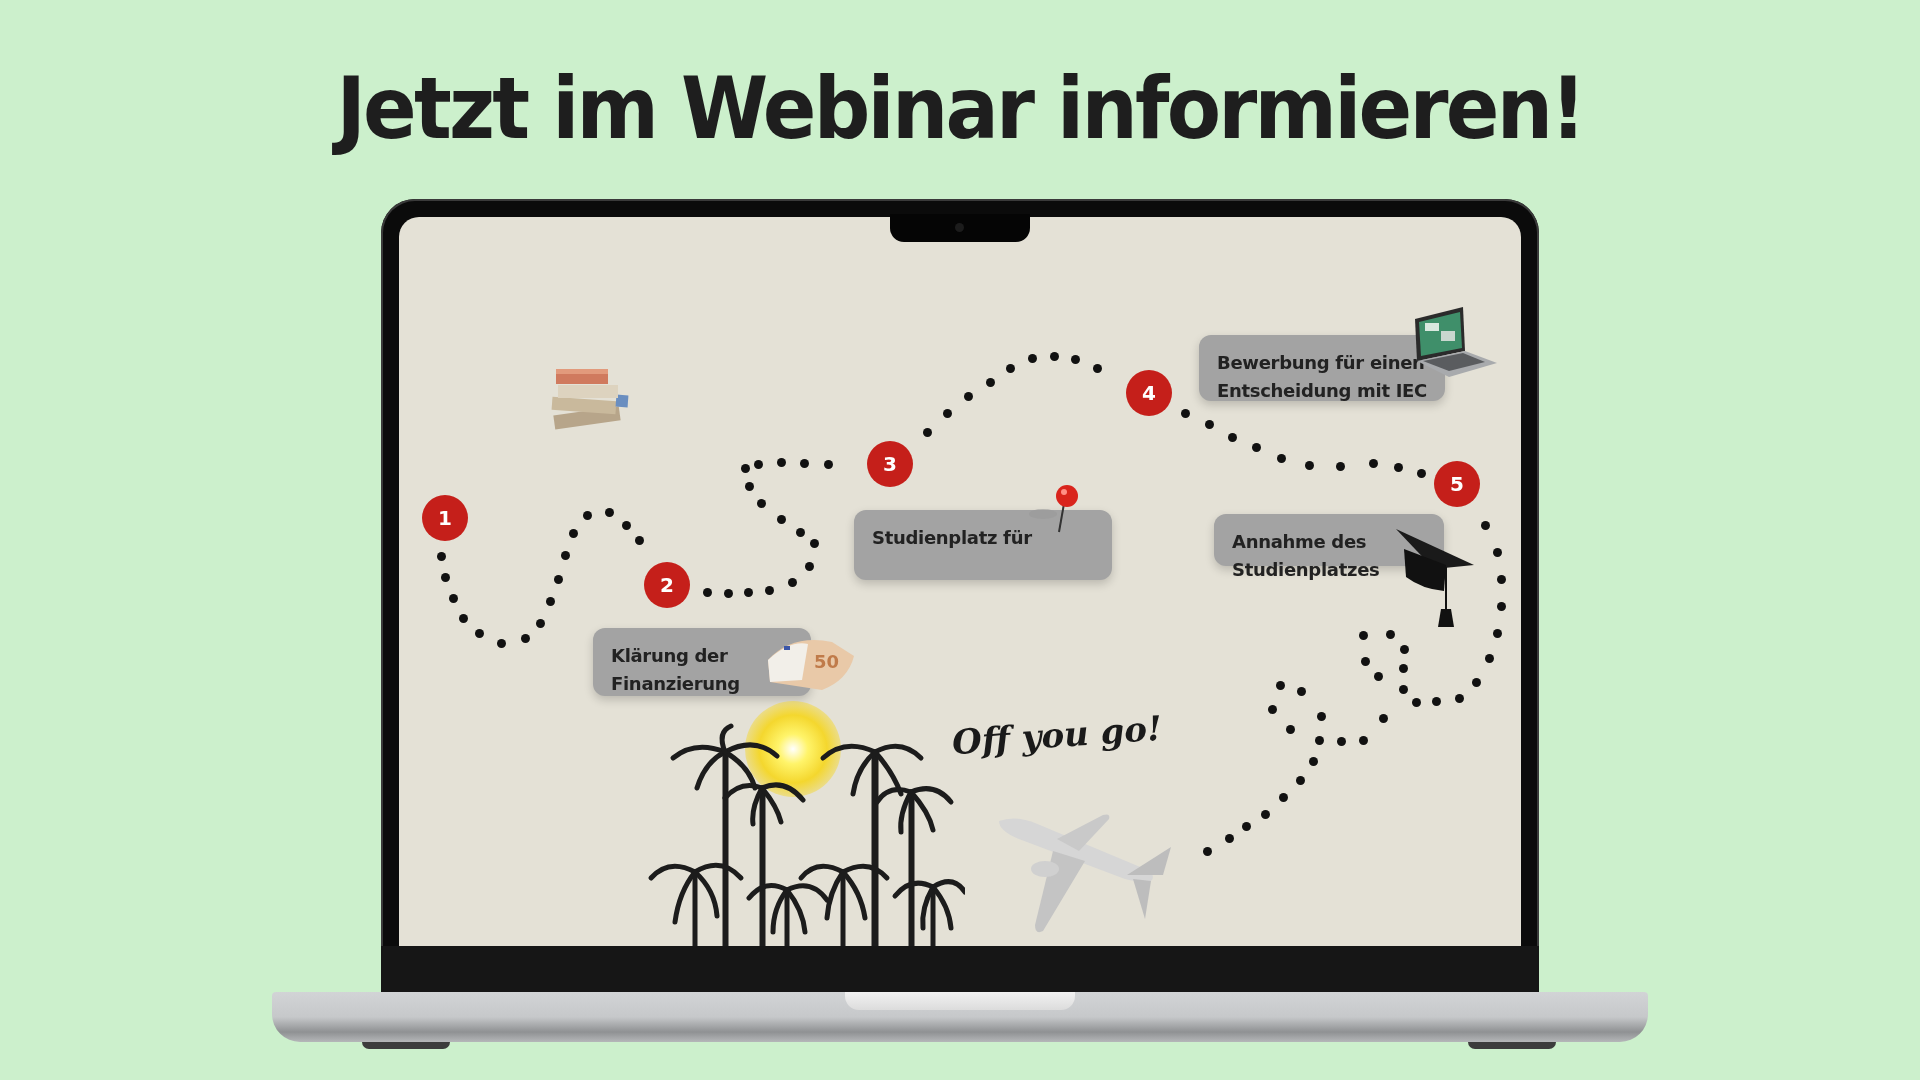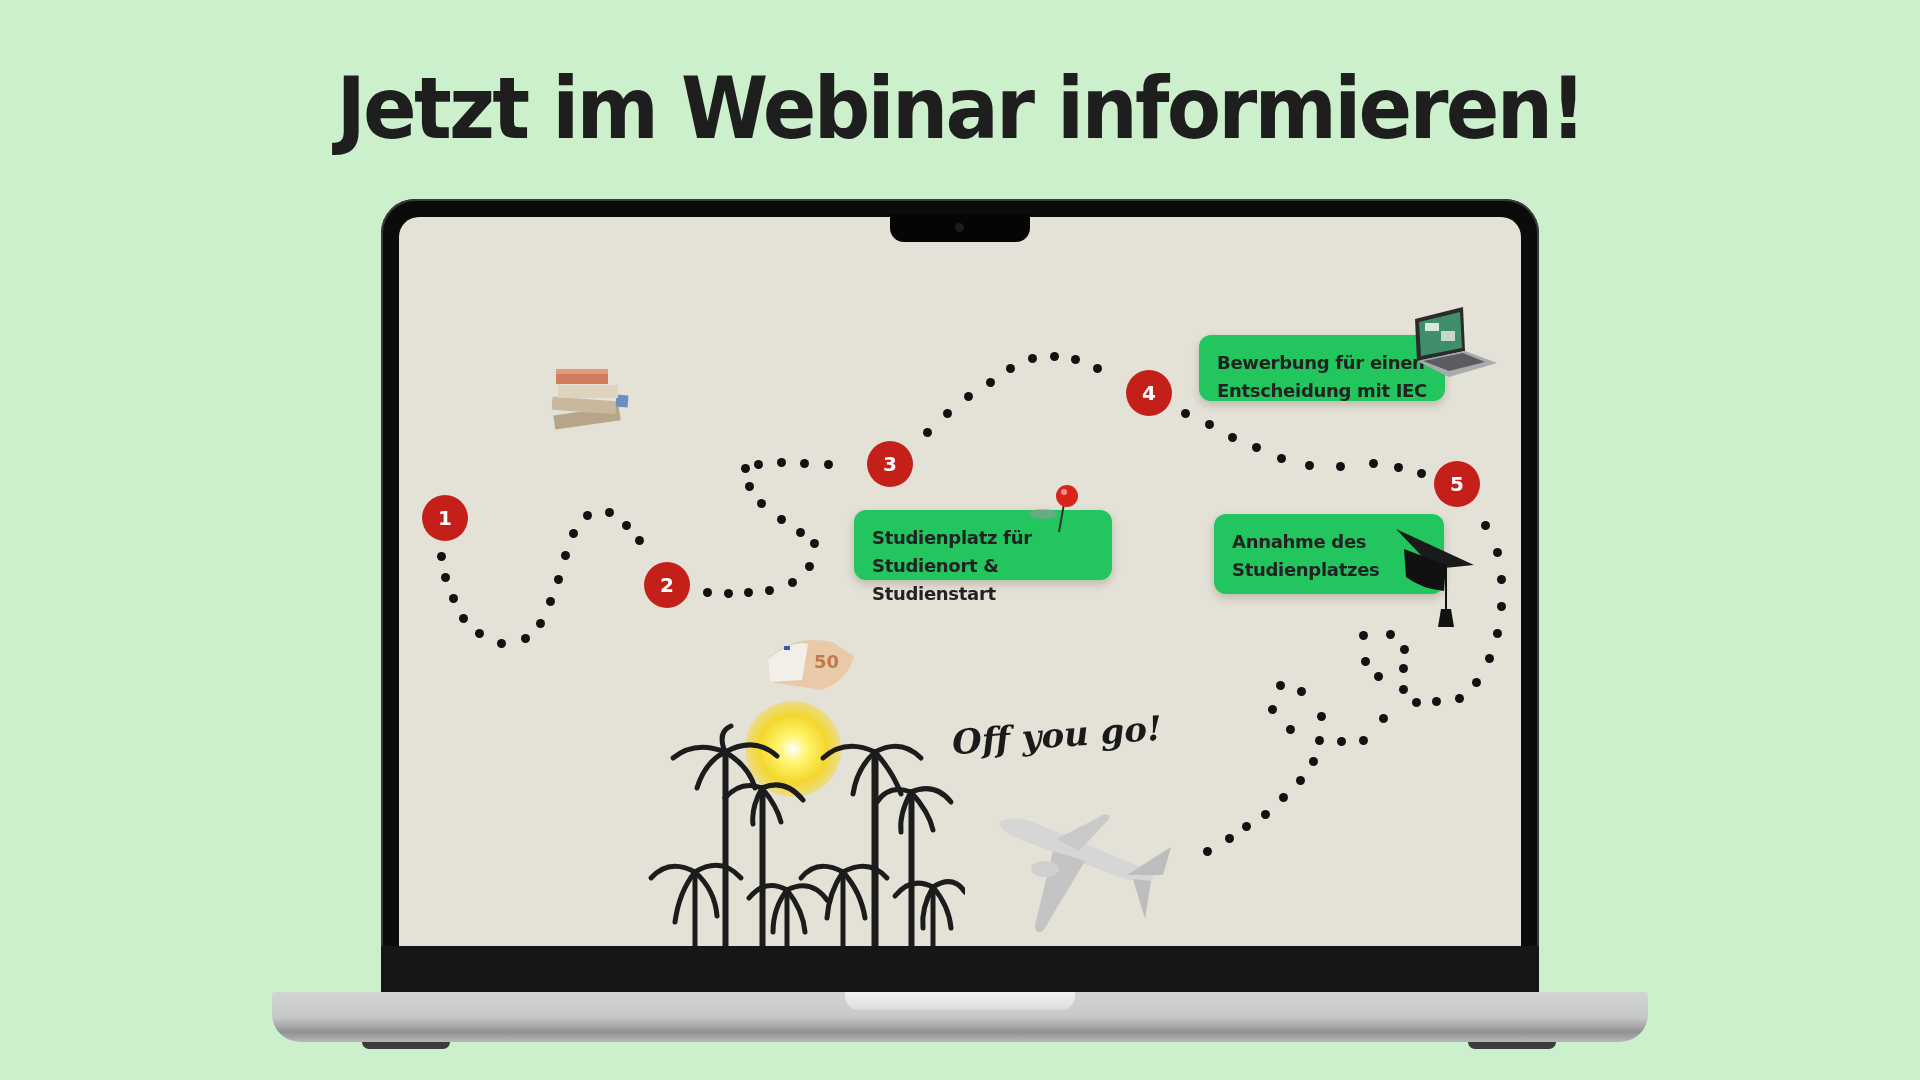--- a/index.html
+++ b/index.html
@@ -53,21 +53,21 @@
     position: absolute; left: 845px; top: 992px; width: 230px; height: 18px;
     background: linear-gradient(#f2f2f2, #dcdcdc);
     border-radius: 0 0 14px 14px;
   }
   .foot {
     position: absolute; top: 1042px; width: 88px; height: 7px;
     background: #3c3c3c; border-radius: 0 0 10px 10px;
   }
   
   .card {
-    position: absolute; background: #22c55e; border-radius: 12px;
+    position: absolute; background: #a3a3a3; border-radius: 12px;
     box-shadow: 0 4px 10px rgba(0,0,0,0.18);
     padding: 14px 18px 0 18px;
     font-family: "DejaVu Sans", sans-serif;
     font-weight: bold; font-size: 18px; line-height: 28px; color: #222;
     letter-spacing: -0.3px;
   }
   .card span { display: block; }
   .badge {
     position: absolute; width: 46px; height: 46px; border-radius: 50%;
     background: #c51f1a; color: #fff;
@@ -183,31 +183,34 @@
     <svg class="icon" style="left:147px;top:148px" width="90" height="72" viewBox="0 0 90 72">
       <rect x="8" y="46" width="66" height="14" fill="#b7a58a" transform="rotate(-8 40 53)"></rect>
       <rect x="6" y="34" width="64" height="13" fill="#c9b99c" transform="rotate(4 38 40)"></rect>
       <rect x="70" y="30" width="12" height="12" fill="#6a8ec0" transform="rotate(4 76 36)"></rect>
       <rect x="12" y="20" width="60" height="13" fill="#ddd3bf"></rect>
       <rect x="10" y="4" width="52" height="15" fill="#d07a5e"></rect>
       <rect x="10" y="4" width="52" height="5" fill="#e29a7c"></rect>
     </svg>
     <div class="badge" style="left:23px;top:278px;">1</div>
 
+    <div class="card" style="left:194px;top:411px;width:218px;height:68px;">
+      <span>Klärung der</span>
+      <span>Finanzierung</span>
+    </div>
     <svg class="icon" style="left:363px;top:413px" width="98" height="64" viewBox="0 0 98 64">
       <path d="M6 30 Q30 4 70 12 L92 26 Q86 50 60 60 L8 52 Z" fill="#e9c9a8"></path>
       <path d="M6 30 Q28 10 46 14 L40 50 L8 52 Z" fill="#f2efe9"></path>
       <rect x="22" y="16" width="6" height="4" fill="#3c57a8"></rect>
       <text x="52" y="38" font-family="DejaVu Sans, sans-serif" font-size="18" font-weight="bold" fill="#c07b4a">50</text>
     </svg>
     <div class="badge" style="left:245px;top:345px;">2</div>
 
     <div class="card" style="left:455px;top:293px;width:258px;height:70px;">
       <span>Studienplatz für</span>
-      <span>Studienort &amp; Studienstart</span>
     </div>
     <svg class="icon" style="left:630px;top:267px" width="50" height="60" viewBox="0 0 50 60">
       <ellipse cx="14" cy="30" rx="14" ry="5" fill="#9a9a9a" opacity="0.6"></ellipse>
       <line x1="36" y1="14" x2="30" y2="48" stroke="#333" stroke-width="2"></line>
       <circle cx="38" cy="12" r="11" fill="#d9241c"></circle>
       <circle cx="35" cy="8" r="3" fill="#ff8f86"></circle>
     </svg>
     <div class="badge" style="left:468px;top:224px;">3</div>
 
     <div class="card" style="left:800px;top:118px;width:246px;height:66px;">
@@ -217,21 +220,21 @@
     <svg class="icon" style="left:1010px;top:88px" width="92" height="80" viewBox="0 0 92 80">
       <polygon points="6,14 54,2 56,46 8,56" fill="#2b2b2b"></polygon>
       <polygon points="10,17 51,7 53,43 12,51" fill="#3f8f6a"></polygon>
       <rect x="16" y="18" width="14" height="8" fill="#d9e8df"></rect>
       <rect x="32" y="26" width="14" height="10" fill="#c9d7cf"></rect>
       <polygon points="8,56 56,46 88,58 40,72" fill="#a8aaad"></polygon>
       <polygon points="14,56 54,48 76,57 40,66" fill="#5a5c5f"></polygon>
     </svg>
     <div class="badge" style="left:727px;top:153px;">4</div>
 
-    <div class="card" style="left:815px;top:297px;width:230px;height:80px;">
+    <div class="card" style="left:815px;top:297px;width:230px;height:52px;">
       <span>Annahme des</span>
       <span>Studienplatzes</span>
     </div>
     <svg class="icon" style="left:995px;top:310px" width="84" height="108" viewBox="0 0 84 108">
       <polygon points="2,2 80,38 40,42 " fill="#1a1a1a"></polygon>
       <path d="M10 22 L52 38 L50 64 Q28 62 12 50 Z" fill="#111"></path>
       <line x1="52" y1="40" x2="52" y2="82" stroke="#111" stroke-width="2"></line>
       <polygon points="47,82 57,82 60,100 44,100" fill="#111"></polygon>
     </svg>
     <div class="badge" style="left:1035px;top:244px;">5</div>

